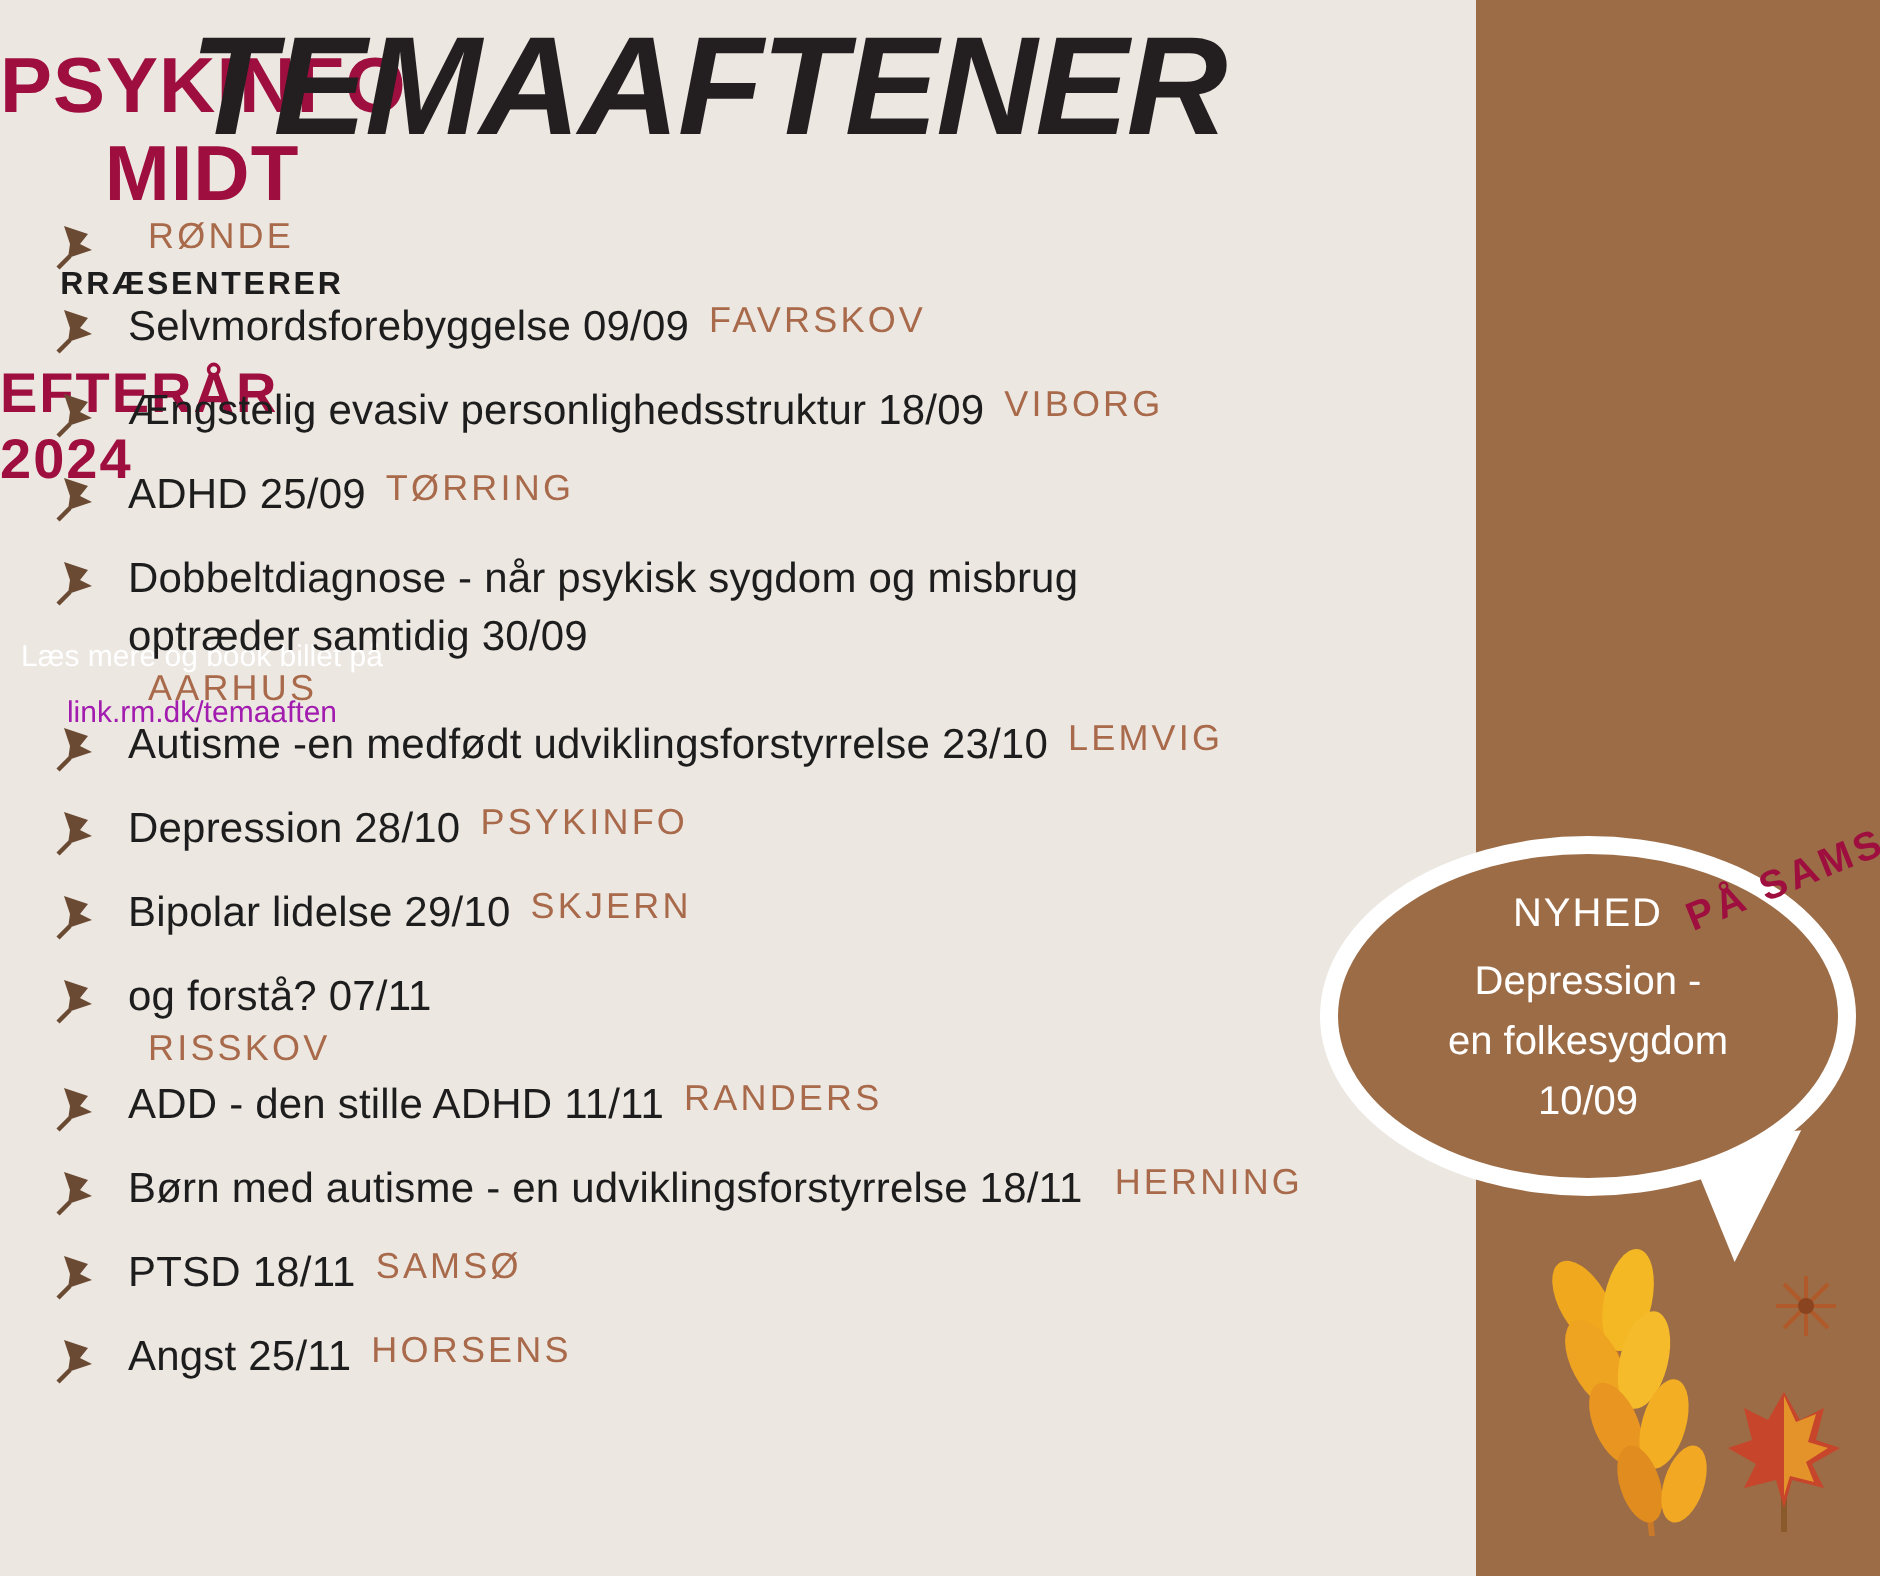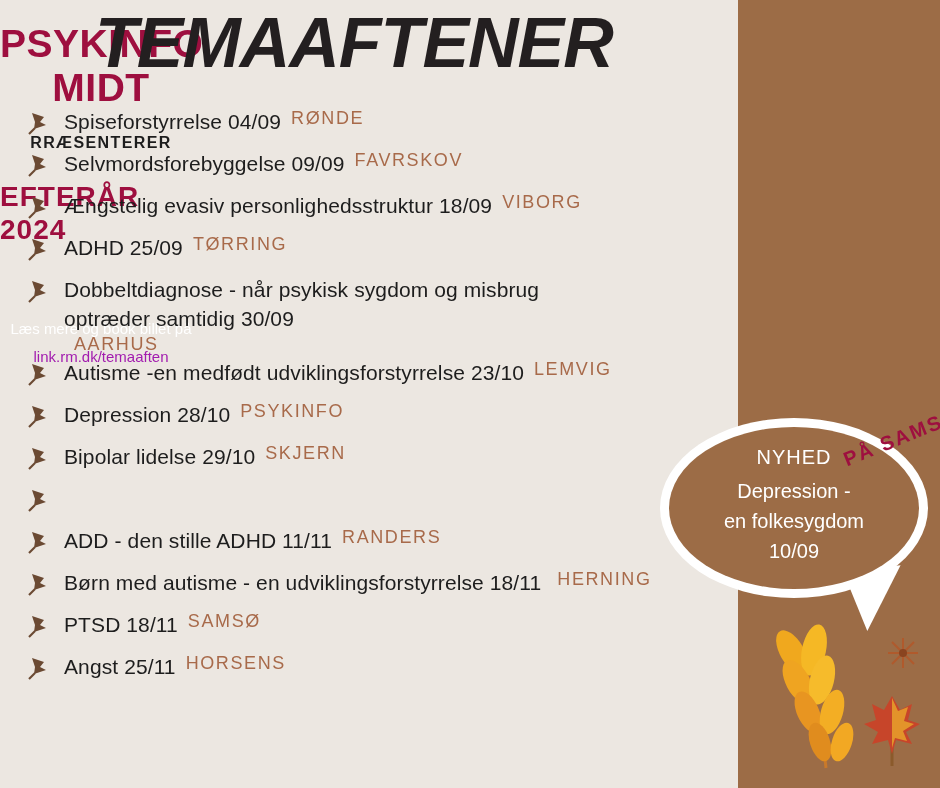--- a/index.html
+++ b/index.html
@@ -252,21 +252,20 @@
 
     <div class="event">
       <span class="pin">
         <svg viewBox="0 0 26 26" width="26" height="26">
             <g fill="#6b4a33">
               <path d="M6 3 L18 7 L14 12 L20 15 L8 19 L9 12 Z"></path>
               <path d="M9 18 L3 24" stroke="#6b4a33" stroke-width="2.2" fill="none"></path>
             </g>
           </svg>
       </span>
-      <span class="event-text">Spiseforstyrrelse 04/09</span>
       <span class="city">RØNDE</span>
     </div>
 
     <div class="event">
       <span class="pin">
         <svg viewBox="0 0 26 26" width="26" height="26">
             <g fill="#6b4a33">
               <path d="M6 3 L18 7 L14 12 L20 15 L8 19 L9 12 Z"></path>
               <path d="M9 18 L3 24" stroke="#6b4a33" stroke-width="2.2" fill="none"></path>
             </g>
@@ -362,20 +361,24 @@
     <div class="event two-line">
       <span class="pin">
         <svg viewBox="0 0 26 26" width="26" height="26">
             <g fill="#6b4a33">
               <path d="M6 3 L18 7 L14 12 L20 15 L8 19 L9 12 Z"></path>
               <path d="M9 18 L3 24" stroke="#6b4a33" stroke-width="2.2" fill="none"></path>
             </g>
           </svg>
       </span>
       <span>
+        <span class="event-line2">
+          <span class="event-text">og forstå? 07/11</span>
+          <span class="city">RISSKOV</span>
+        </span>
       </span>
     </div>
 
     <div class="event">
       <span class="pin">
         <svg viewBox="0 0 26 26" width="26" height="26">
             <g fill="#6b4a33">
               <path d="M6 3 L18 7 L14 12 L20 15 L8 19 L9 12 Z"></path>
               <path d="M9 18 L3 24" stroke="#6b4a33" stroke-width="2.2" fill="none"></path>
             </g>

